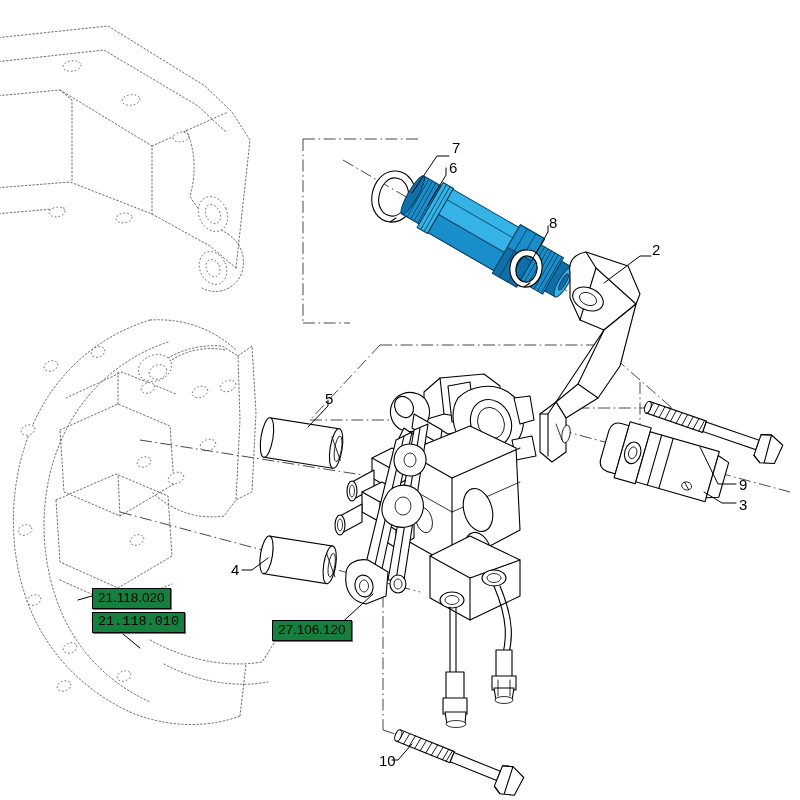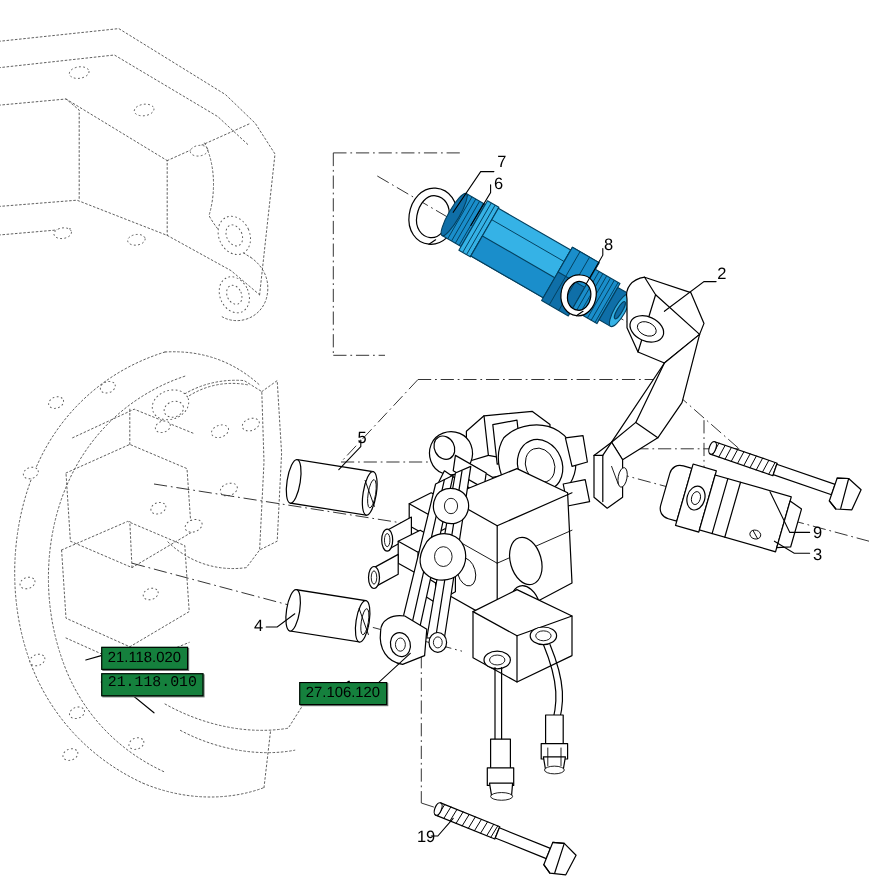--- a/index.html
+++ b/index.html
@@ -396,19 +396,19 @@
 
 <div class="callout" style="left:313px; top:617px;">1</div>
 <div class="callout" style="left:652px; top:242px;">2</div>
 <div class="callout" style="left:739px; top:497px;">3</div>
 <div class="callout" style="left:231px; top:562px;">4</div>
 <div class="callout" style="left:325px; top:391px;">5</div>
 <div class="callout" style="left:449px; top:160px;">6</div>
 <div class="callout" style="left:452px; top:140px;">7</div>
 <div class="callout" style="left:549px; top:215px;">8</div>
 <div class="callout" style="left:739px; top:477px;">9</div>
-<div class="callout" style="left:379px; top:753px;">19</div>
+<div class="callout" style="left:379px; top:753px;">10</div>
 
 <div class="refbox" style="left:92px;  top:588px;">21.118.020</div>
 <div class="refbox" style="left:92px;  top:612px;font-family:Liberation Mono, monospace;">21.118.010</div>
 <div class="refbox" style="left:229px; top:620px;margin-left:43px;">27.106.120</div>
 
 </div>
 
 </body></html>

